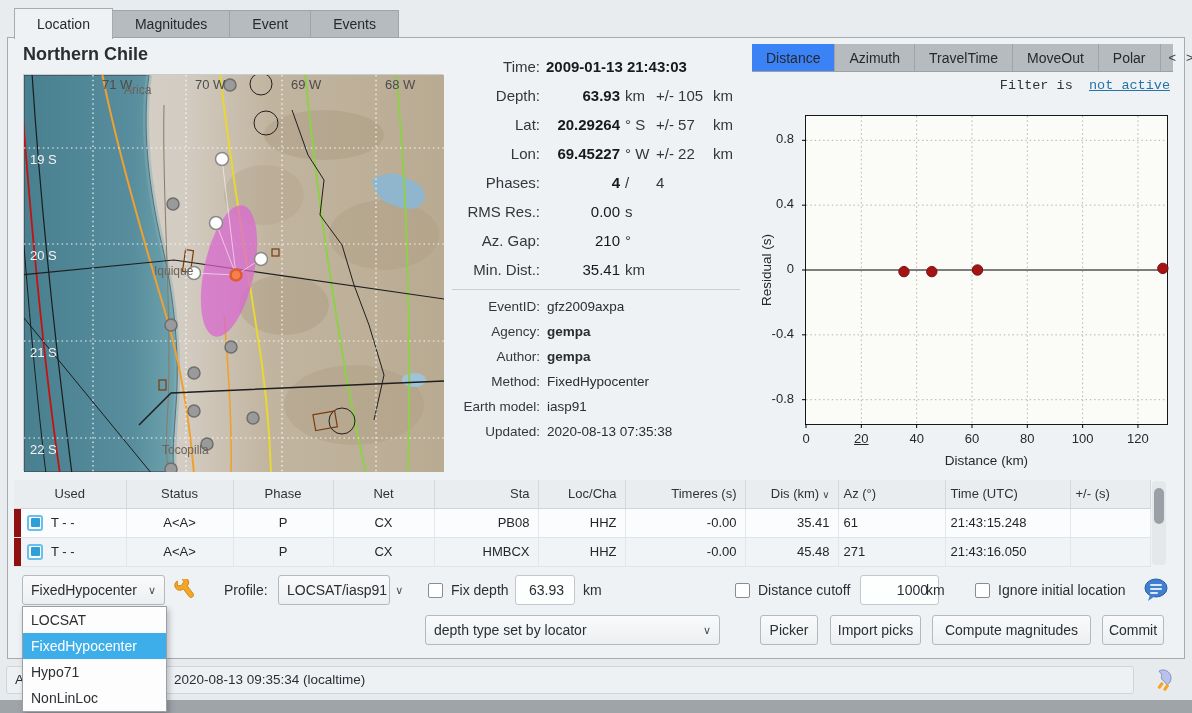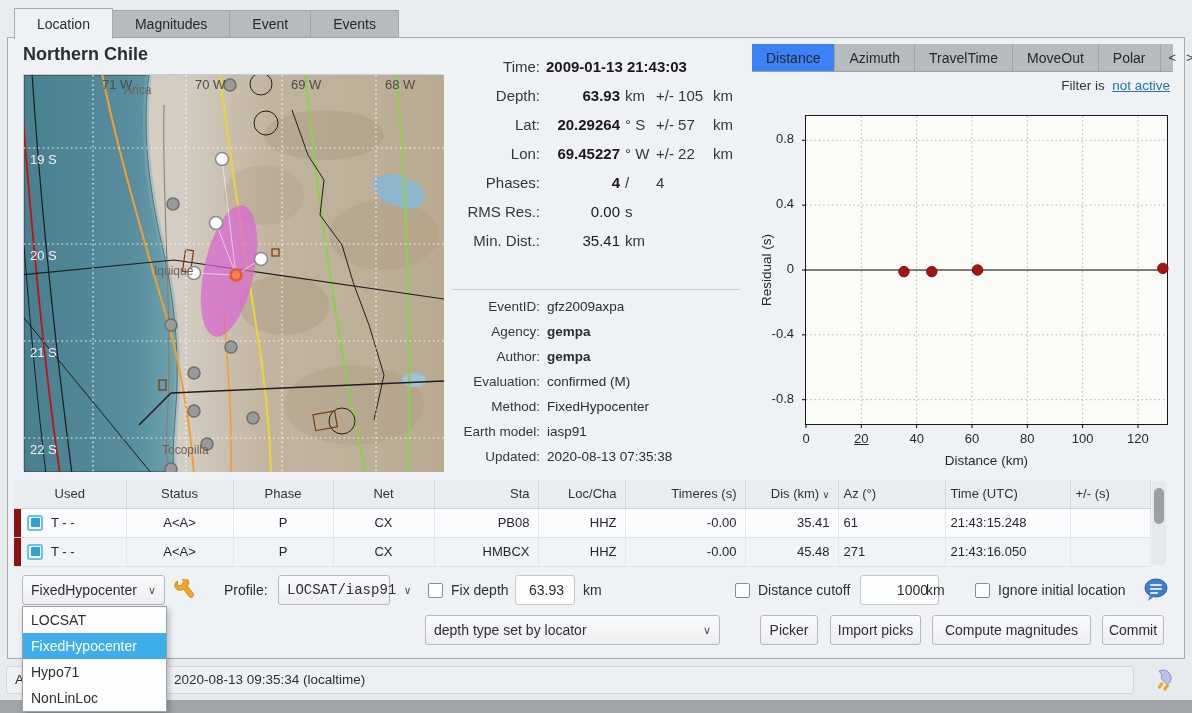--- a/index.html
+++ b/index.html
@@ -46,21 +46,21 @@
   .dt-value { padding-left:7px; color:#2a2d30; }
   .dt-value.b { font-weight:bold; }
 
   
   .ptabs { left:752px; top:44px; width:421px; height:28px; display:flex;
            background:#b6bbbf; border-bottom:1px solid #9ca1a5; }
   .ptab { padding:0 14px; display:flex; align-items:center; border-right:1px solid #9fa4a8; color:#26292c; }
   .ptab.active { background:#3b82f6; border-right:1px solid #9fa4a8; }
   .ptab-arrows { margin-left:auto; display:flex; align-items:center; gap:10px; padding:0 8px; color:#3a3e42; }
   .ptab-arrows span { cursor:default; font-size:13px; }
-  .filterline { left:900px; top:78px; width:270px; text-align:right; font-size:13.5px; color:#2f3337; }
+  .filterline { left:900px; top:78px; width:270px; text-align:right; font-size:13.5px; color:#2f3337;font-family:Liberation Mono, monospace; }
   .filterline a { color:#2573a7; text-decoration:underline; }
 
   .plot-box { left:805px; top:115px; width:363px; height:310px;
               background:#fbfbf8; border:1px solid #17181a; }
   .plot-box svg { overflow:visible; display:block; }
   .grid { stroke:#b5b5b0; stroke-width:1; stroke-dasharray:1.5 2.8; fill:none; }
   .zero { stroke:#000; stroke-width:1; }
   .tick { stroke:#000; stroke-width:1; }
   .pt   { fill:#a51414; stroke:#7d0e0e; stroke-width:1; }
   .ylab { left:766px; top:270px; transform:translate(-50%,-50%) rotate(-90deg); white-space:nowrap;
@@ -292,42 +292,43 @@
     <span class="oi-value b">4</span>
     <span class="oi-unit">/</span>
     <span class="oi-err">4</span>
   </div>
   <div class="oi-row">
     <span class="oi-label">RMS Res.:</span>
     <span class="oi-value">0.00</span>
     <span class="oi-unit">s</span>
   </div>
   <div class="oi-row">
+    <span class="oi-label">Az. Gap:</span>
+    <span class="oi-value">210</span>
+    <span class="oi-unit">°</span>
+  </div>
+  <div class="oi-row">
     <span class="oi-label">Min. Dist.:</span>
     <span class="oi-value">35.41</span>
     <span class="oi-unit">km</span>
   </div>
 </div>
 <div class="abs divider"></div>
 <div class="abs dt">
   <div class="dt-row">
       <span class="dt-label">EventID:</span>
       <span class="dt-value">gfz2009axpa</span>
     </div>
   <div class="dt-row">
       <span class="dt-label">Agency:</span>
       <span class="dt-value b">gempa</span>
     </div>
   <div class="dt-row">
       <span class="dt-label">Author:</span>
       <span class="dt-value b">gempa</span>
-    </div>
-  <div class="dt-row">
-      <span class="dt-label">Evaluation:</span>
-      <span class="dt-value">confirmed (M)</span>
     </div>
   <div class="dt-row">
       <span class="dt-label">Method:</span>
       <span class="dt-value">FixedHypocenter</span>
     </div>
   <div class="dt-row">
       <span class="dt-label">Earth model:</span>
       <span class="dt-value">iasp91</span>
     </div>
   <div class="dt-row">
@@ -490,21 +491,21 @@
   </div>
 
 <div class="abs combo" style="left:22px; top:575px; width:143px;">
   <span>FixedHypocenter</span>
   <span class="chev">∨</span>
 </div>
 <svg class="abs" style="left:172px; top:579px;" width="24" height="24" viewBox="0 0 24 24">
   <path d="M4,3 a5,5 0 1 0 7,7 L18,17 a2.6,2.6 0 0 0 3.6,-3.6 L14.5,6.5 a5,5 0 0 0 -7,-7 l3,3 -1.5,4 -4,1.5 z" fill="#f5a623" stroke="#c88312" stroke-width="0.8" transform="rotate(8 12 12)"></path>
 </svg>
 <span class="abs ctl-label" style="left:224px; top:582px;">Profile:</span>
-<div class="abs combo" style="left:278px; top:575px; width:112px;font-family:Liberation Mono, monospace;">
+<div class="abs combo" style="left:278px; top:575px; width:112px;">
   <span>LOCSAT/iasp91</span>
   <span class="chev">∨</span>
 </div>
 <div class="abs cb" style="left:428px; top:583px;"></div>
 <span class="abs ctl-label" style="left:451px; top:582px;">Fix depth</span>
 <input class="abs numbox" style="left: 515px; top: 575px; width: 60px;" readonly="" value="63.93">
 <span class="abs ctl-label" style="left:583px; top:582px;">km</span>
 <div class="abs cb" style="left:735px; top:583px;"></div>
 <span class="abs ctl-label" style="left:758px; top:582px;">Distance cutoff</span>
 <input class="abs numbox" style="left: 860px; top: 575px; width: 79px;" readonly="" value="1000">

